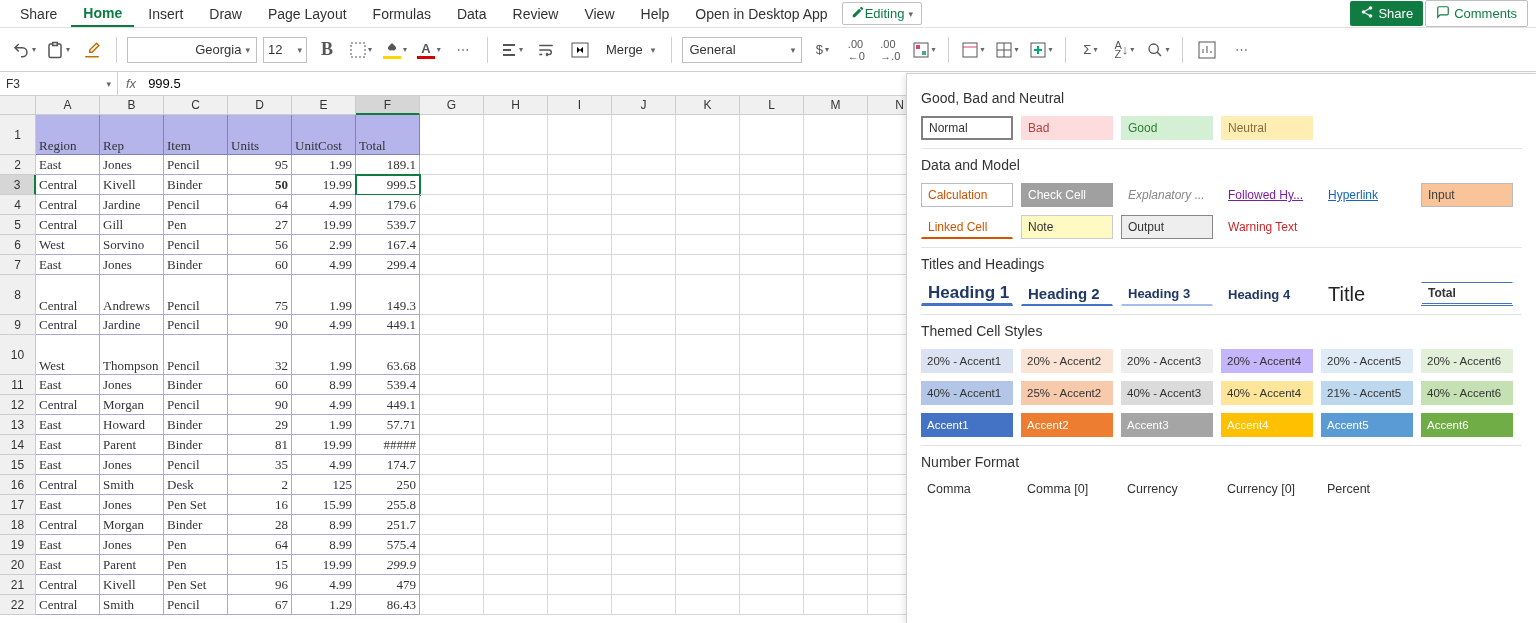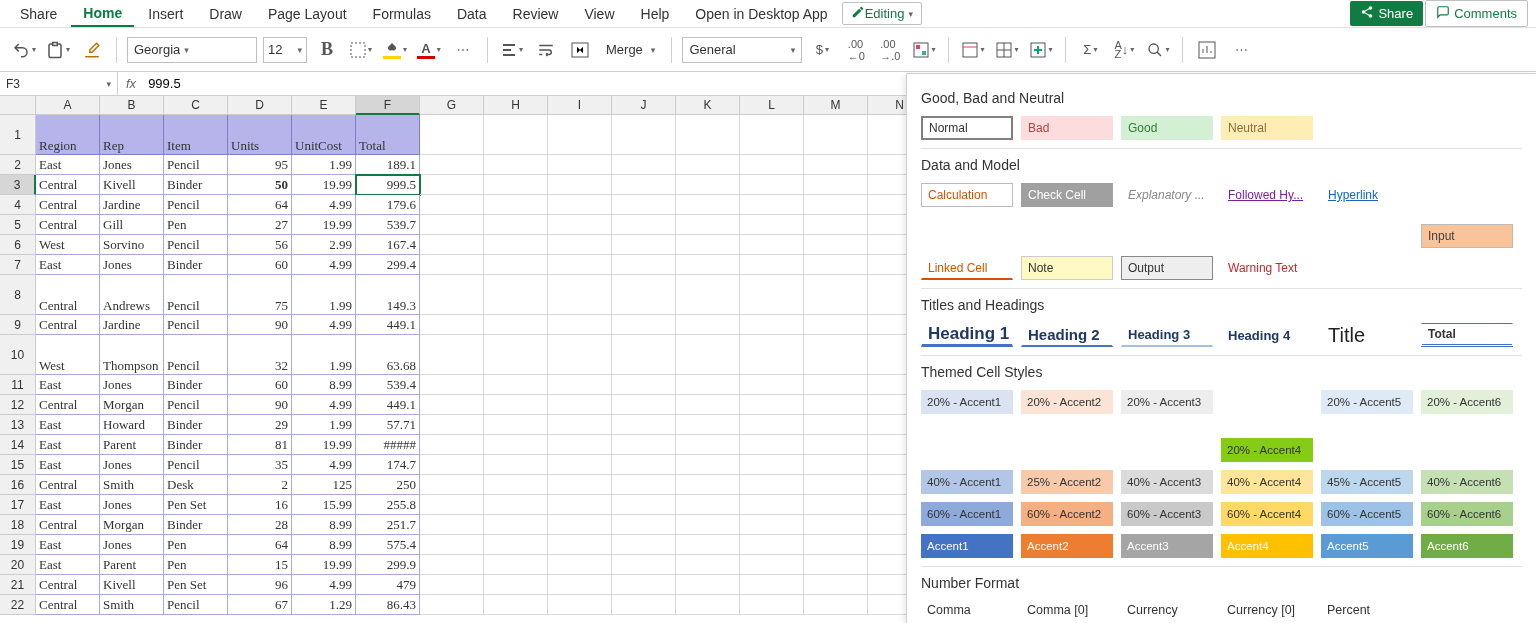--- a/index.html
+++ b/index.html
@@ -78,21 +78,21 @@
   .rb-btn {
     width: 28px; height: 28px;
     display: flex; align-items: center; justify-content: center;
     cursor: pointer;
     color:#555;
     position: relative;
   }
   .divider { width:1px; height:26px; background:#d0d0d0; margin:0 4px;}
   .font-name {
     border:1px solid #c0c0c0; height:26px; width:130px;
-    display:flex; align-items:center; padding:0 6px; justify-content:flex-start;
+    display:flex; align-items:center; padding:0 6px; justify-content:flex-end;
     font-size:13px; background:#fff; cursor:pointer;
   }
   .font-size {
     border:1px solid #c0c0c0; height:26px; width:44px;
     display:flex; align-items:center; padding:0 4px; justify-content:space-between;
     font-size:13px; background:#fff; cursor:pointer;
   }
   .bold { font-weight:bold; font-family:"Times New Roman",serif; font-size:18px;}
   .merge-btn {
     display:flex; align-items:center; gap:4px; padding:0 6px; height:28px; cursor:pointer;
@@ -187,21 +187,21 @@
   }
   .chip-normal { background:#fff; border:2px solid #808080;}
   .chip-bad { background:#fcdcdc; color:#a94442;}
   .chip-good { background:#d4f0d4; color:#2e7d32;}
   .chip-neutral { background:#ffeeb3; color:#8a6d3b;}
   .chip-calc { background:#fff; color:#d35400; border:1px solid #bbb;}
   .chip-check { background:#a0a0a0; color:#fff;}
   .chip-explan { color:#888; font-style:italic;}
   .chip-follow { color:#7b1fa2; text-decoration:underline;}
   .chip-hyper { color:#1565c0; text-decoration:underline;}
-  .chip-input { background:#f9c499; color:#3f3f3f; border:1px solid #bbb;margin-top:41px;}
+  .chip-input { background:#f9c499; color:#3f3f3f; border:1px solid #bbb;}
   .chip-linked { color:#d35400; border-bottom:2px solid #d35400; width:92px;}
   .chip-note { background:#fff9c4; border:1px solid #ccc;}
   .chip-output { background:#eeeeee; border:1px solid #888;}
   .chip-warn { color:#c62828;}
   .chip-h1 { font-size:17px; font-weight:600; color:#1f3864; border-bottom:3px solid #4472c4;}
   .chip-h2 { font-size:15px; font-weight:600; color:#1f3864; border-bottom:2px solid #4472c4;}
   .chip-h3 { font-size:13px; font-weight:600; color:#1f3864; border-bottom:2px solid #a6bde9;}
   .chip-h4 { font-size:13px; font-weight:600; color:#1f3864;}
   .chip-title { font-size:20px; color:#222;}
   .chip-total { font-weight:600; border-top:1px solid #4472c4; border-bottom:3px double #4472c4;}
@@ -743,21 +743,21 @@
         <div class="cell cM" style="height: 20px;"></div>
         <div class="cell cN" style="height: 20px;"></div>
       </div>
       <div class="grow">
         <div class="row-h" style="height: 20px;">20</div>
         <div class="cell cA data-cell" style="height: 20px;">East</div>
         <div class="cell cB data-cell" style="height: 20px;">Parent</div>
         <div class="cell cC data-cell" style="height: 20px;">Pen</div>
         <div class="cell cD data-cell num" style="height: 20px;">15</div>
         <div class="cell cE data-cell num" style="height: 20px;">19.99</div>
-        <div class="cell cF data-cell num" style="height: 20px;">299.9</div>
+        <div class="cell cF data-cell num" style="height: 20px; font-style: italic;">299.9</div>
         <div class="cell cG" style="height: 20px;"></div>
         <div class="cell cH" style="height: 20px;"></div>
         <div class="cell cI" style="height: 20px;"></div>
         <div class="cell cJ" style="height: 20px;"></div>
         <div class="cell cK" style="height: 20px;"></div>
         <div class="cell cL" style="height: 20px;"></div>
         <div class="cell cM" style="height: 20px;"></div>
         <div class="cell cN" style="height: 20px;"></div>
       </div>
       <div class="grow">
@@ -831,39 +831,31 @@
     <div class="style-chip chip-title">Title</div>
     <div class="style-chip chip-total">Total</div>
   </div>
   <div class="pn-sep"></div>
   <div class="pn-section">Themed Cell Styles</div>
   <div id="accent-rows">
       <div class="pn-row">
         <div class="accent-chip" style="background: rgb(219, 227, 243); color: rgb(51, 51, 51);">20% - Accent1</div>
         <div class="accent-chip" style="background: rgb(251, 228, 213); color: rgb(51, 51, 51);">20% - Accent2</div>
         <div class="accent-chip" style="background: rgb(237, 237, 237); color: rgb(51, 51, 51);">20% - Accent3</div>
-        <div class="accent-chip" style="background: #84cc16; color: rgb(51, 51, 51); margin-top: 48px;">20% - Accent4</div>
+        <div class="accent-chip" style="background: #c4b5fd; color: rgb(51, 51, 51);">20% - Accent4</div>
         <div class="accent-chip" style="background: rgb(222, 235, 247); color: rgb(51, 51, 51);">20% - Accent5</div>
         <div class="accent-chip" style="background: rgb(226, 239, 217); color: rgb(51, 51, 51);">20% - Accent6</div>
       </div>
       <div class="pn-row">
         <div class="accent-chip" style="background: rgb(180, 198, 231); color: rgb(51, 51, 51);">40% - Accent1</div>
         <div class="accent-chip" style="background: rgb(247, 202, 172); color: rgb(51, 51, 51);">25% - Accent2</div>
         <div class="accent-chip" style="background: rgb(219, 219, 219); color: rgb(51, 51, 51);">40% - Accent3</div>
         <div class="accent-chip" style="background: rgb(255, 229, 153); color: rgb(51, 51, 51);">40% - Accent4</div>
-        <div class="accent-chip" style="background: rgb(189, 215, 238); color: rgb(51, 51, 51);">45% - Accent5</div>
+        <div class="accent-chip" style="background: rgb(189, 215, 238); color: rgb(51, 51, 51);">21% - Accent5</div>
         <div class="accent-chip" style="background: rgb(197, 224, 179); color: rgb(51, 51, 51);">40% - Accent6</div>
-      </div>
-      <div class="pn-row">
-        <div class="accent-chip" style="background: rgb(142, 170, 219); color: rgb(51, 51, 51);">60% - Accent1</div>
-        <div class="accent-chip" style="background: rgb(244, 176, 131); color: rgb(51, 51, 51);">60% - Accent2</div>
-        <div class="accent-chip" style="background: rgb(201, 201, 201); color: rgb(51, 51, 51);">60% - Accent3</div>
-        <div class="accent-chip" style="background: rgb(255, 217, 102); color: rgb(51, 51, 51);">60% - Accent4</div>
-        <div class="accent-chip" style="background: rgb(156, 195, 230); color: rgb(51, 51, 51);">60% - Accent5</div>
-        <div class="accent-chip" style="background: rgb(168, 208, 141); color: rgb(51, 51, 51);">60% - Accent6</div>
       </div>
       <div class="pn-row">
         <div class="accent-chip" style="background: rgb(68, 114, 196); color: rgb(255, 255, 255);">Accent1</div>
         <div class="accent-chip" style="background: rgb(237, 125, 49); color: rgb(255, 255, 255);">Accent2</div>
         <div class="accent-chip" style="background: rgb(165, 165, 165); color: rgb(255, 255, 255);">Accent3</div>
         <div class="accent-chip" style="background: rgb(255, 192, 0); color: rgb(255, 255, 255);">Accent4</div>
         <div class="accent-chip" style="background: rgb(91, 155, 213); color: rgb(255, 255, 255);">Accent5</div>
         <div class="accent-chip" style="background: rgb(112, 173, 71); color: rgb(255, 255, 255);">Accent6</div>
       </div>
     </div>

